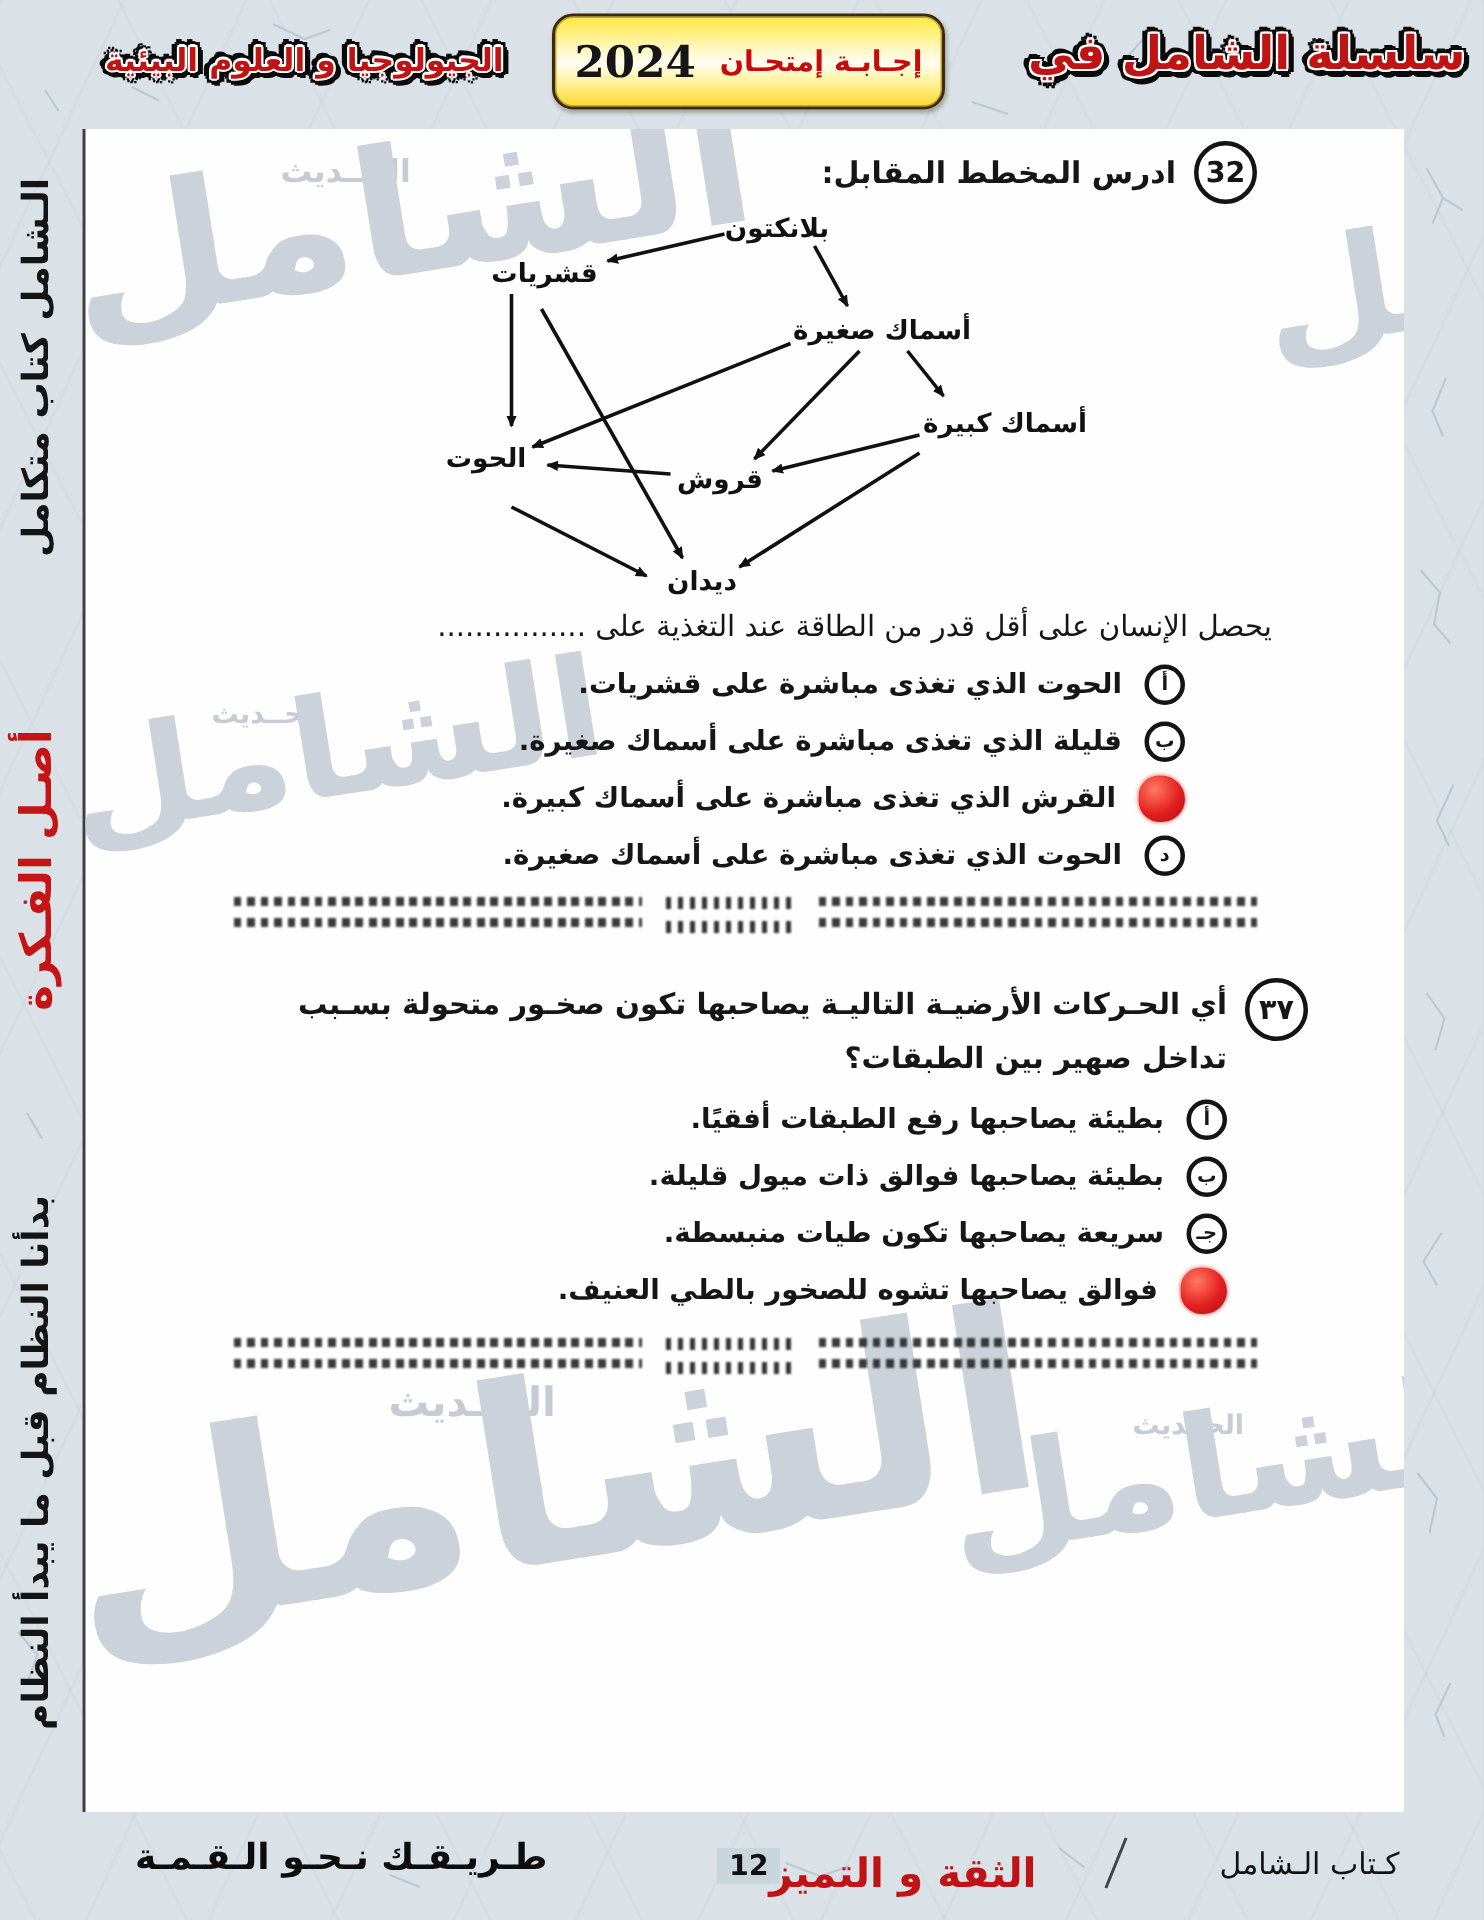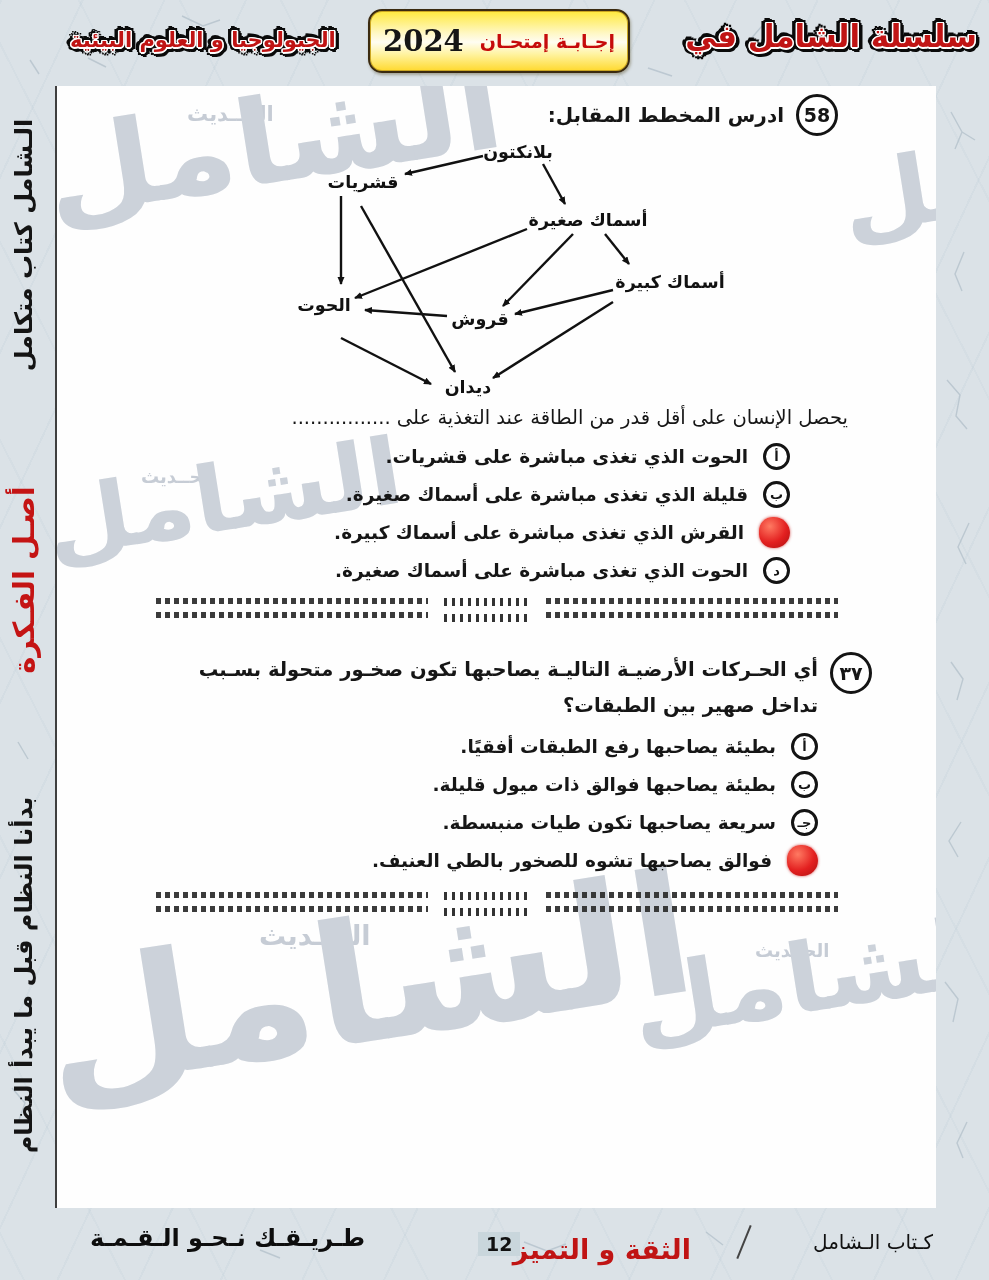--- a/index.html
+++ b/index.html
@@ -181,21 +181,21 @@
     <div class="wm wm-d">
       <span class="wm-tag">الحــديث</span>
       <span class="wm-word">الشامل</span>
     </div>
     <div class="wm wm-e">
 
       <span class="wm-word">الشامل</span>
     </div>
 
     <div class="q-head qh36">
-      <span class="q-circle">58</span>
+      <span class="q-circle">32</span>
       <span class="q-text">ادرس المخطط المقابل:</span>
     </div>
 
     <div class="diagram">
       <svg class="food-web" viewBox="0 0 560 282">
         <defs>
           <marker id="arrow" markerWidth="9" markerHeight="9" refX="7" refY="3.5" orient="auto" markerUnits="userSpaceOnUse">
             <path d="M0,0 L8,3.5 L0,7 z" fill="#111"></path>
           </marker>
         </defs>

